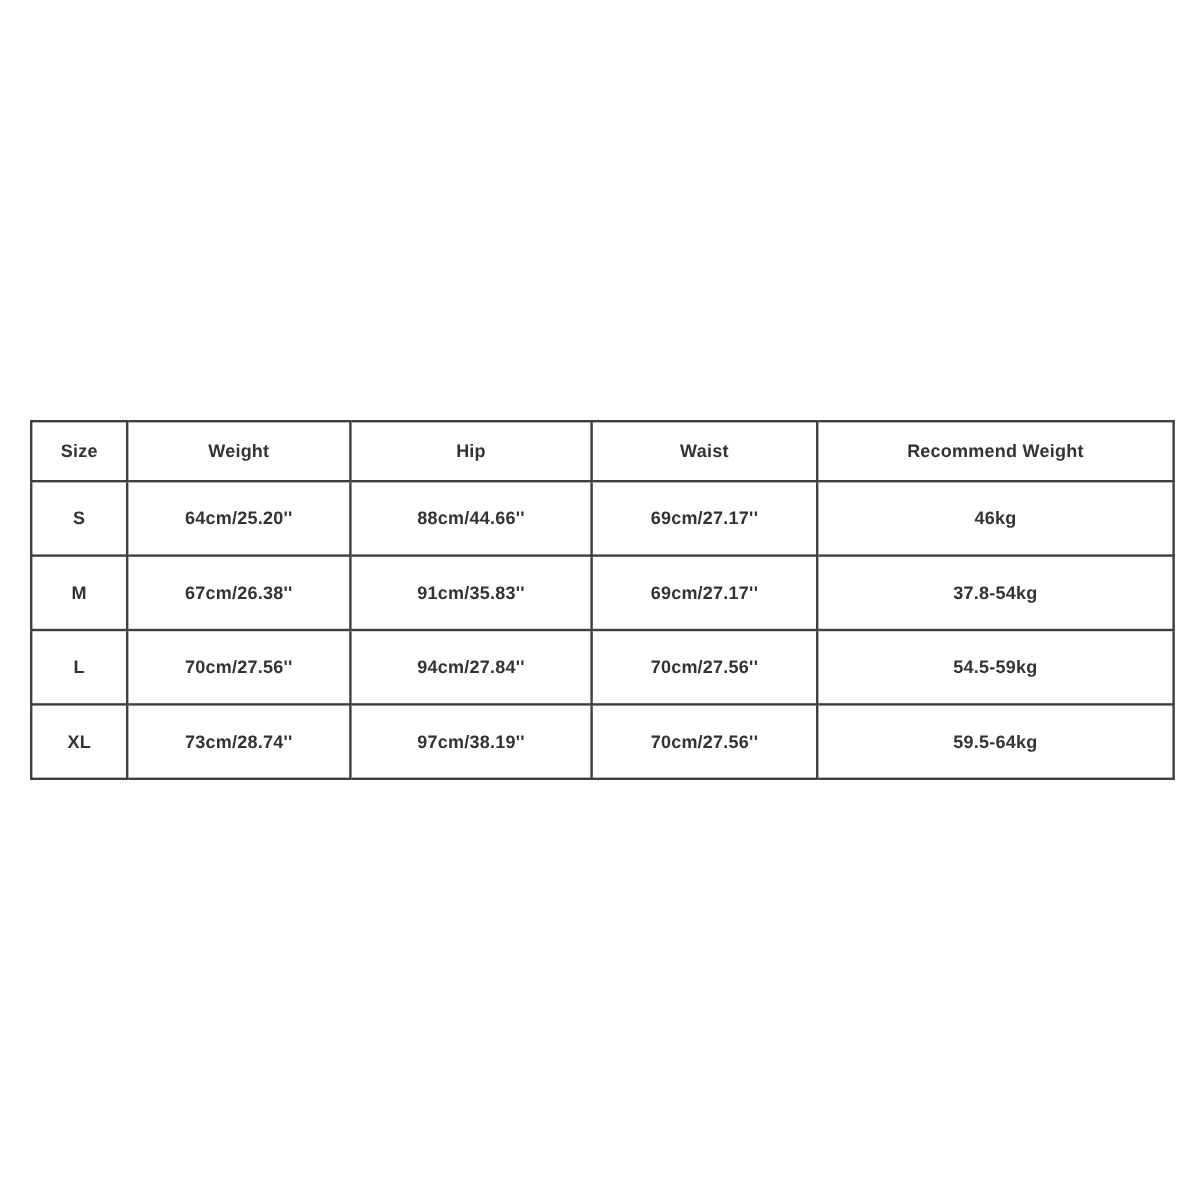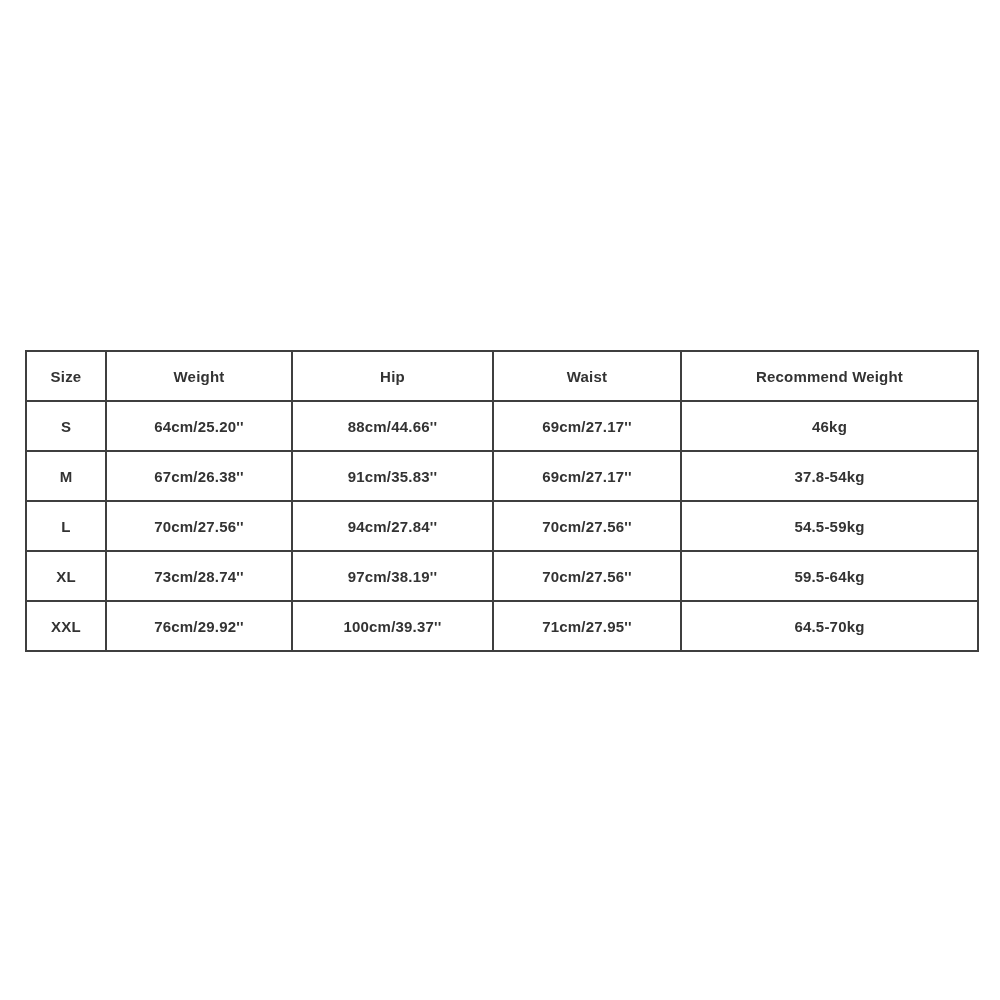--- a/index.html
+++ b/index.html
@@ -97,23 +97,16 @@
           <td>70cm/27.56''</td>
           <td>54.5-59kg</td>
         </tr>
         <tr>
           <td>XL</td>
           <td>73cm/28.74''</td>
           <td>97cm/38.19''</td>
           <td>70cm/27.56''</td>
           <td>59.5-64kg</td>
         </tr>
-        <tr>
-          <td>XXL</td>
-          <td>76cm/29.92''</td>
-          <td>100cm/39.37''</td>
-          <td>71cm/27.95''</td>
-          <td>64.5-70kg</td>
-        </tr>
       </tbody>
     </table>
   </div>
 </div>
 
 </body></html>

